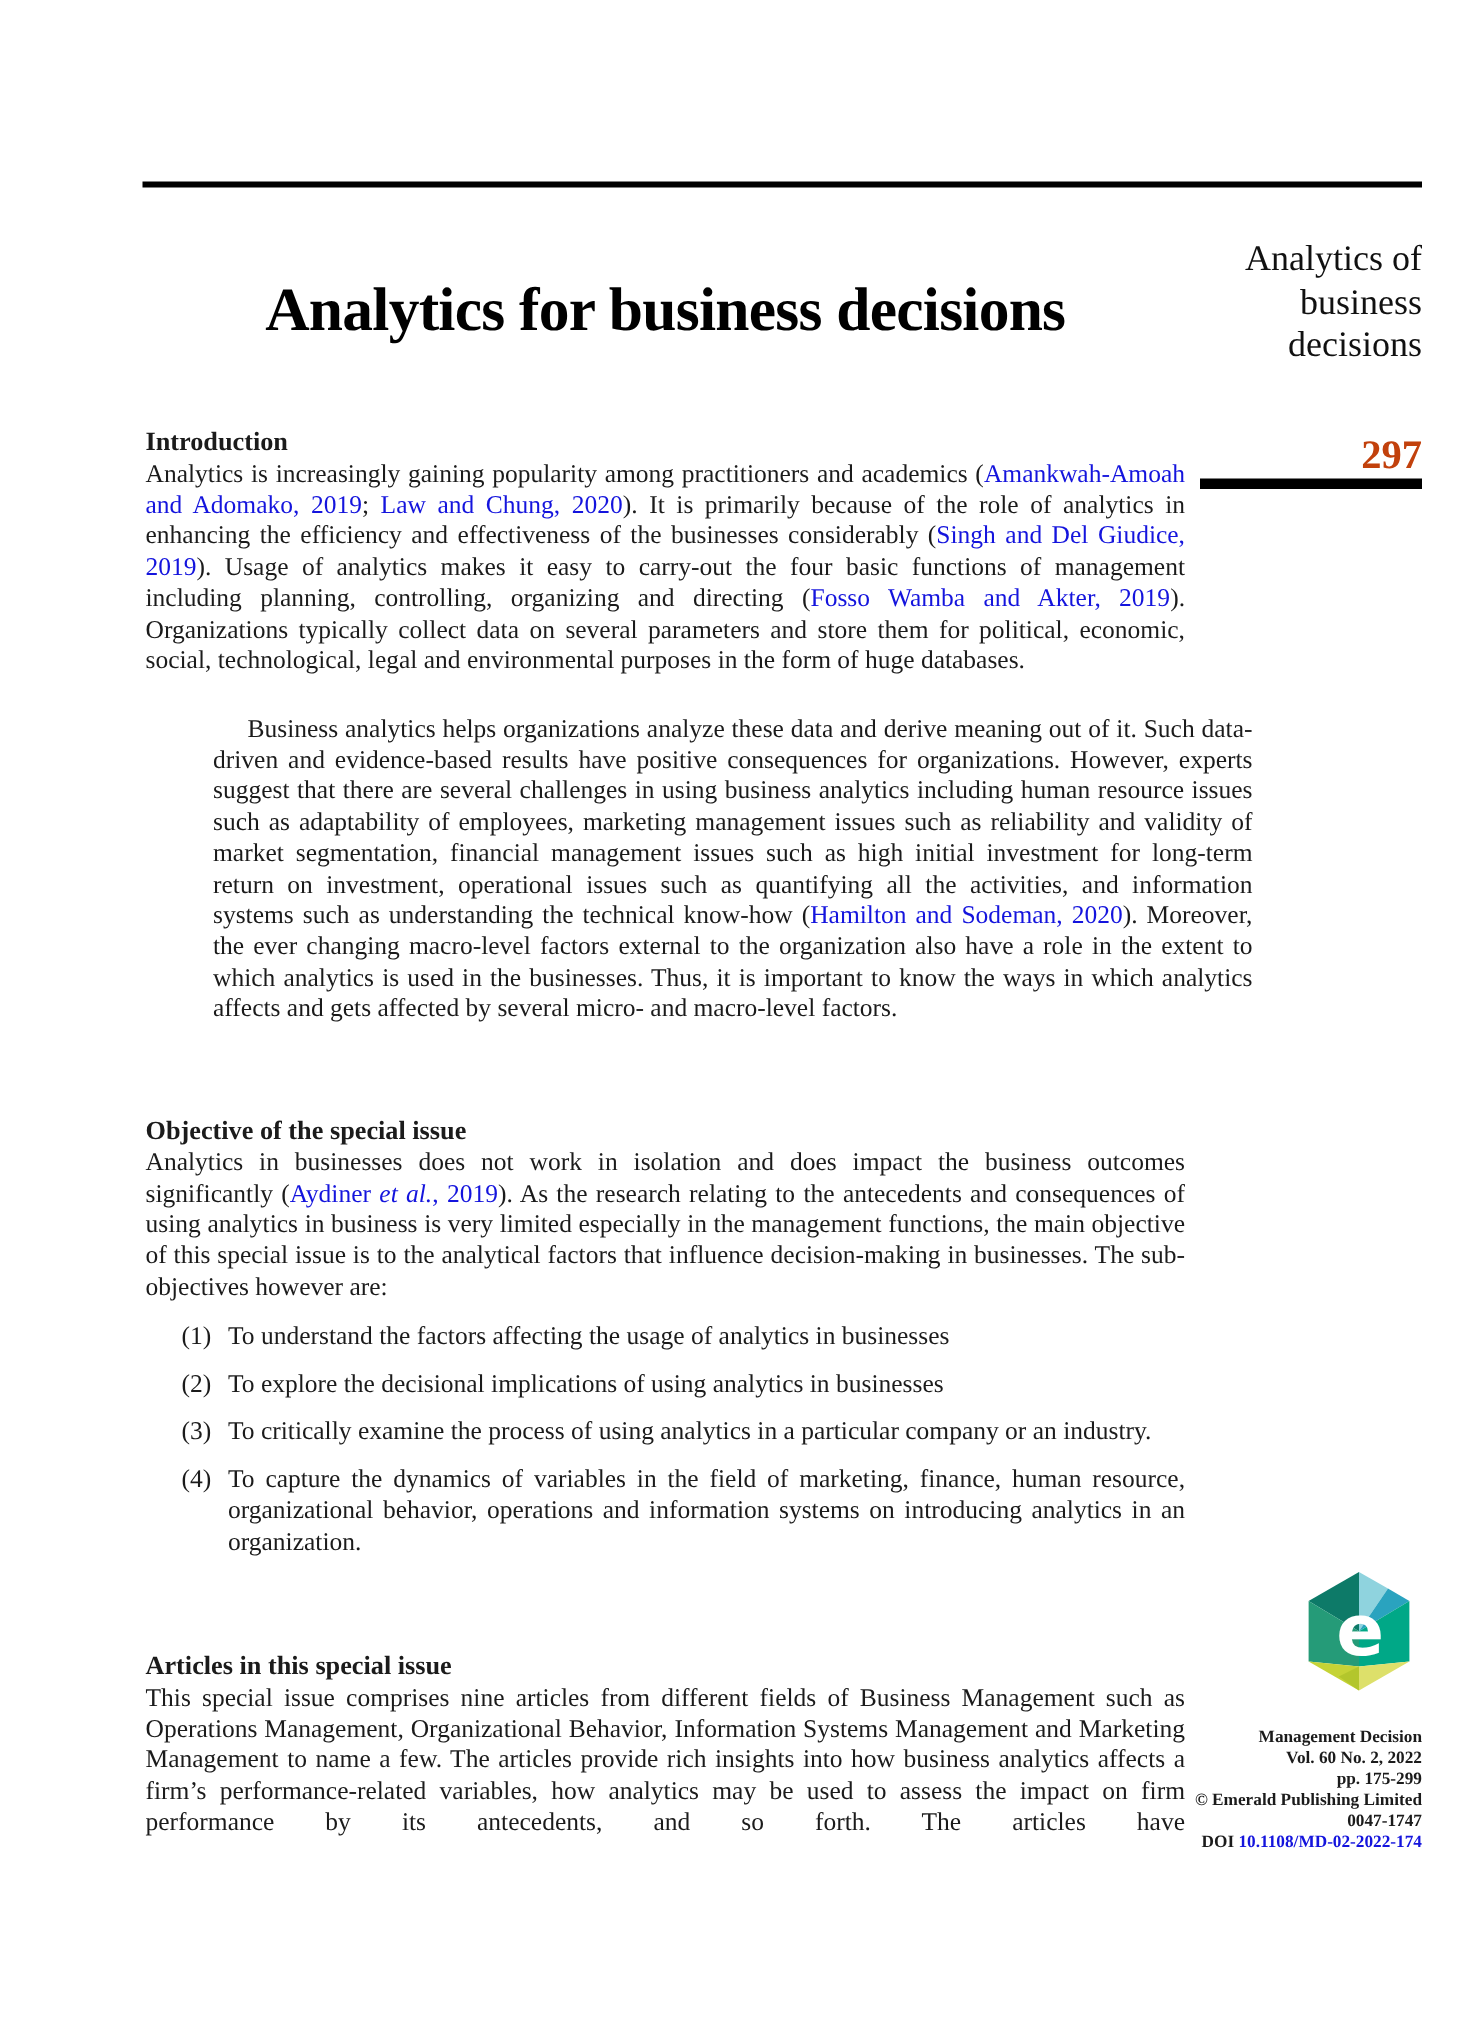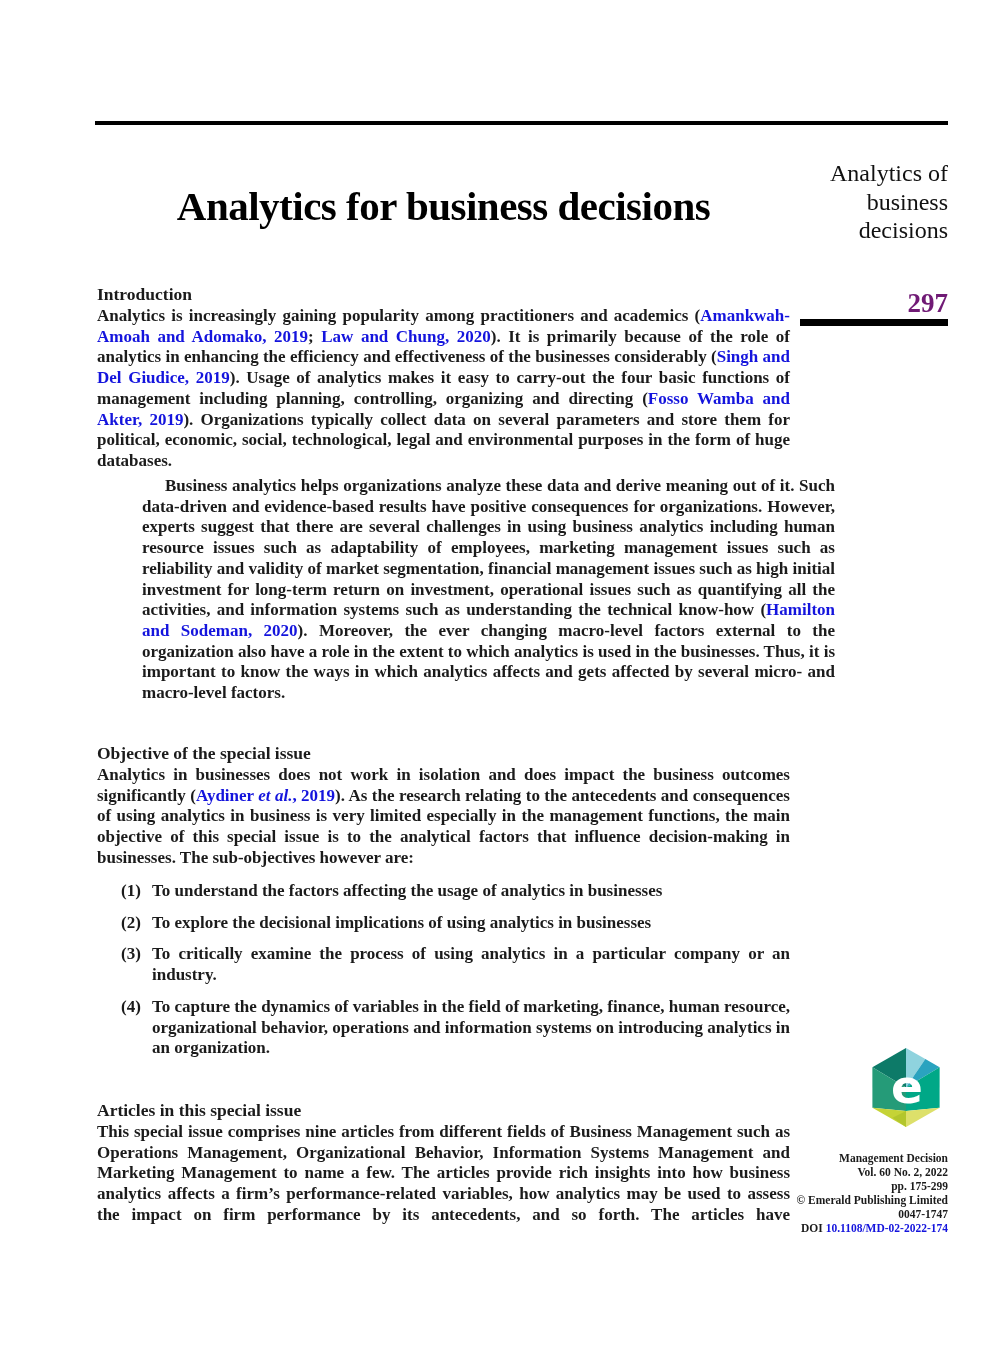--- a/index.html
+++ b/index.html
@@ -13,25 +13,25 @@
   .article-title{
     left:97px;top:155px;width:693px;text-align:center;
     font-size:41px;font-weight:bold;letter-spacing:-0.5px;color:#000;
   }
   .running-head{
     left:800px;top:159px;width:148px;text-align:right;
     font-size:24px;line-height:28.5px;color:#111;
   }
   .page-number{
     left:800px;top:288px;width:148px;text-align:right;
-    font-size:27px;font-weight:bold;color:#701a75;
+    font-size:27px;font-weight:bold;color:#c2410c;
   }
   .rule-pageno{left:800px;top:319px;width:148px;height:7px;background:#000;}
 
-  .col{left:97px;width:693px;font-size:17px;line-height:20.7px;text-align:justify;font-weight:bold;}
+  .col{left:97px;width:693px;font-size:17px;line-height:20.7px;text-align:justify;}
   .sec-head{font-weight:bold;font-size:17.5px;text-align:left;}
   .indent{text-indent:23px;margin-left:45px;}
   .just-last{text-align-last:justify;}
   .cite{color:var(--link,#1414dd);}
   .it{font-style:italic;}
 
   .obj-list .list-row{display:flex;margin:0 0 11px 24px;}
   .obj-list .marker{flex:none;width:31px;}
   .obj-list .ltext{flex:1;text-align:justify;}
 

